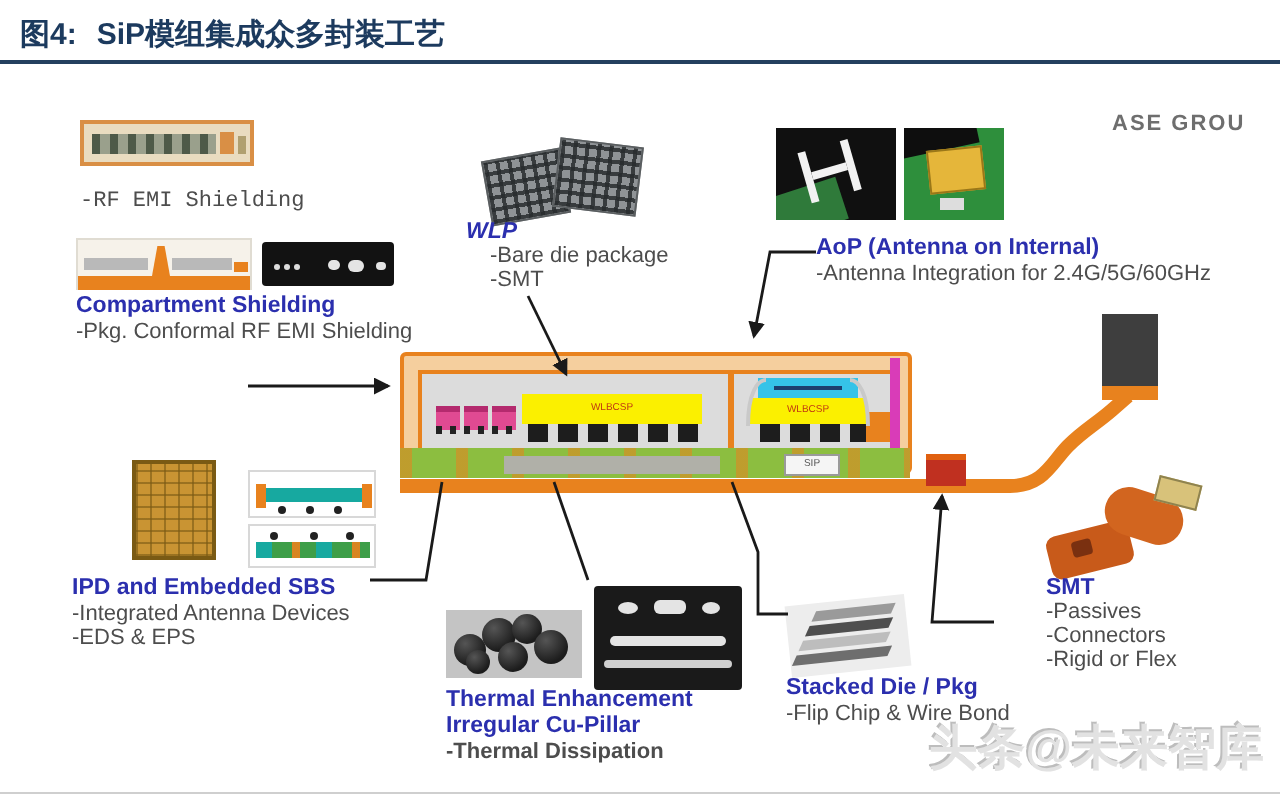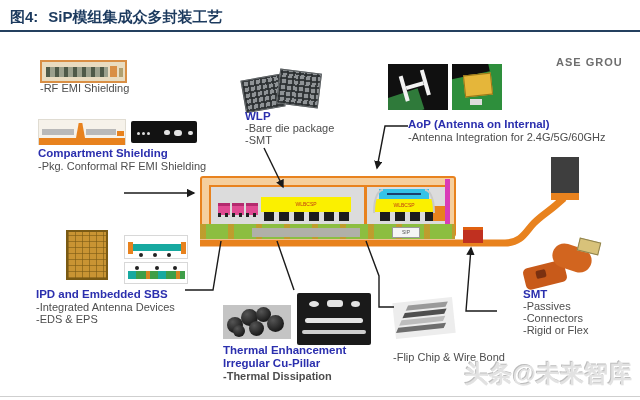--- a/index.html
+++ b/index.html
@@ -101,21 +101,21 @@
     <span class="pfx">图4:</span><span>SiP模组集成众多封装工艺</span>
   </div>
   <div class="abs title-rule"></div>
   <div class="abs brand" style="left:556px;top:56px;">ASE GROU</div>
 
   <div class="abs ph conf-img">
     <div class="abs conf-strip"></div>
     <div class="abs conf-blockA"></div>
     <div class="abs conf-blockB"></div>
   </div>
-  <div class="abs sub" style="left:40px;top:82px;">-RF EMI Shielding</div>
+  <div class="abs sub" style="left:40px;top:95px;font-family:Liberation Mono, monospace;">-RF EMI Shielding</div>
 
   <div class="abs ph comp-img">
     <div class="abs comp-slabL"></div>
     <div class="abs comp-slabR"></div>
     <div class="abs comp-pillar"></div>
     <div class="abs comp-bump"></div>
     <div class="abs comp-base"></div>
   </div>
   <div class="abs ph comp-photo">
     <div class="dot" style="left:6px;top:11px;width:3px;height:3px;"></div>
@@ -123,21 +123,21 @@
     <div class="dot" style="left:16px;top:11px;width:3px;height:3px;"></div>
     <div class="wshape" style="left:33px;top:9px;width:6px;height:5px;"></div>
     <div class="wshape" style="left:43px;top:9px;width:8px;height:6px;"></div>
     <div class="wshape" style="left:57px;top:10px;width:5px;height:4px;"></div>
   </div>
   <div class="abs btitle" style="left:38px;top:147px;">Compartment Shielding</div>
   <div class="abs sub" style="left:38px;top:160px;">-Pkg. Conformal RF EMI Shielding</div>
 
   <div class="abs ph wlp-chip wlp-a"></div>
   <div class="abs ph wlp-chip wlp-b"></div>
-  <div class="abs btitle" style="left:245px;top:110px;">WLP</div>
+  <div class="abs btitle" style="left:233px;top:110px;font-style:italic;">WLP</div>
   <div class="abs sub" style="left:245px;top:122px;">-Bare die package</div>
   <div class="abs sub" style="left:245px;top:134px;">-SMT</div>
 
   <div class="abs ph aop1">
     <div class="abs aop1-green"></div>
     <div class="abs hant">
       <div class="hbar" style="left:0;top:0;width:4px;height:26px;"></div>
       <div class="hbar" style="left:22px;top:0;width:4px;height:26px;"></div>
       <div class="hbar" style="left:4px;top:11px;width:18px;height:4px;"></div>
     </div>
@@ -210,20 +210,21 @@
   <div class="abs btitle" style="left:223px;top:344px;">Thermal Enhancement</div>
   <div class="abs btitle" style="left:223px;top:357px;">Irregular Cu-Pillar</div>
   <div class="abs sub" style="left:223px;top:370px;font-weight:bold;">-Thermal Dissipation</div>
 
   <div class="abs ph stk">
     <div class="layer" style="left:14px;top:4px;width:40px;height:5px;background:#9a9a9a;"></div>
     <div class="layer" style="left:10px;top:11px;width:42px;height:5px;background:#4f4f4f;"></div>
     <div class="layer" style="left:6px;top:18px;width:44px;height:5px;background:#bdbdbd;"></div>
     <div class="layer" style="left:2px;top:25px;width:48px;height:5px;background:#6e6e6e;"></div>
   </div>
+  <div class="abs btitle" style="left:393px;top:338px;">Stacked Die / Pkg</div>
   <div class="abs sub" style="left:393px;top:351px;">-Flip Chip &amp; Wire Bond</div>
 
   <div class="abs ph smt-photo">
     <div class="abs flexA"></div>
     <div class="abs flexB"></div>
     <div class="abs flexC"></div>
     <div class="abs flexD"></div>
   </div>
   <div class="abs btitle" style="left:523px;top:288px;">SMT</div>
   <div class="abs sub" style="left:523px;top:300px;">-Passives</div>

